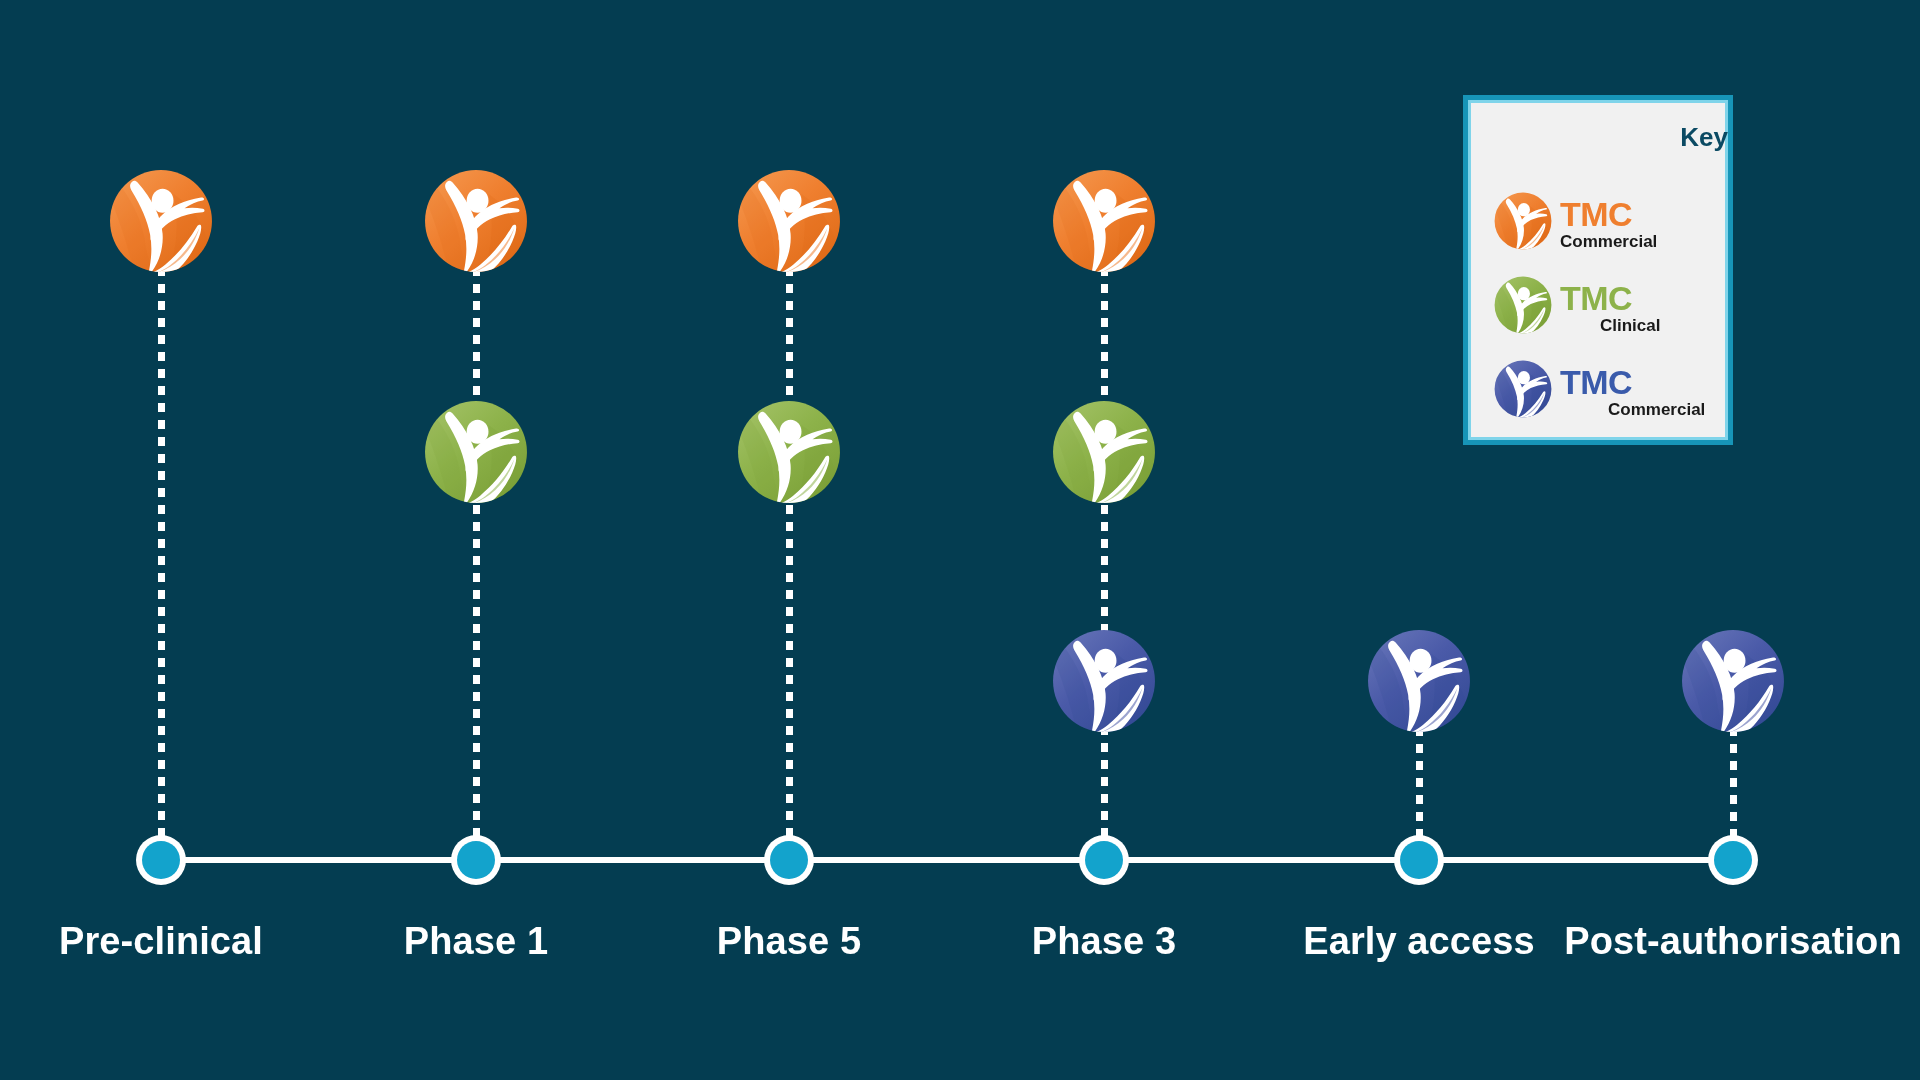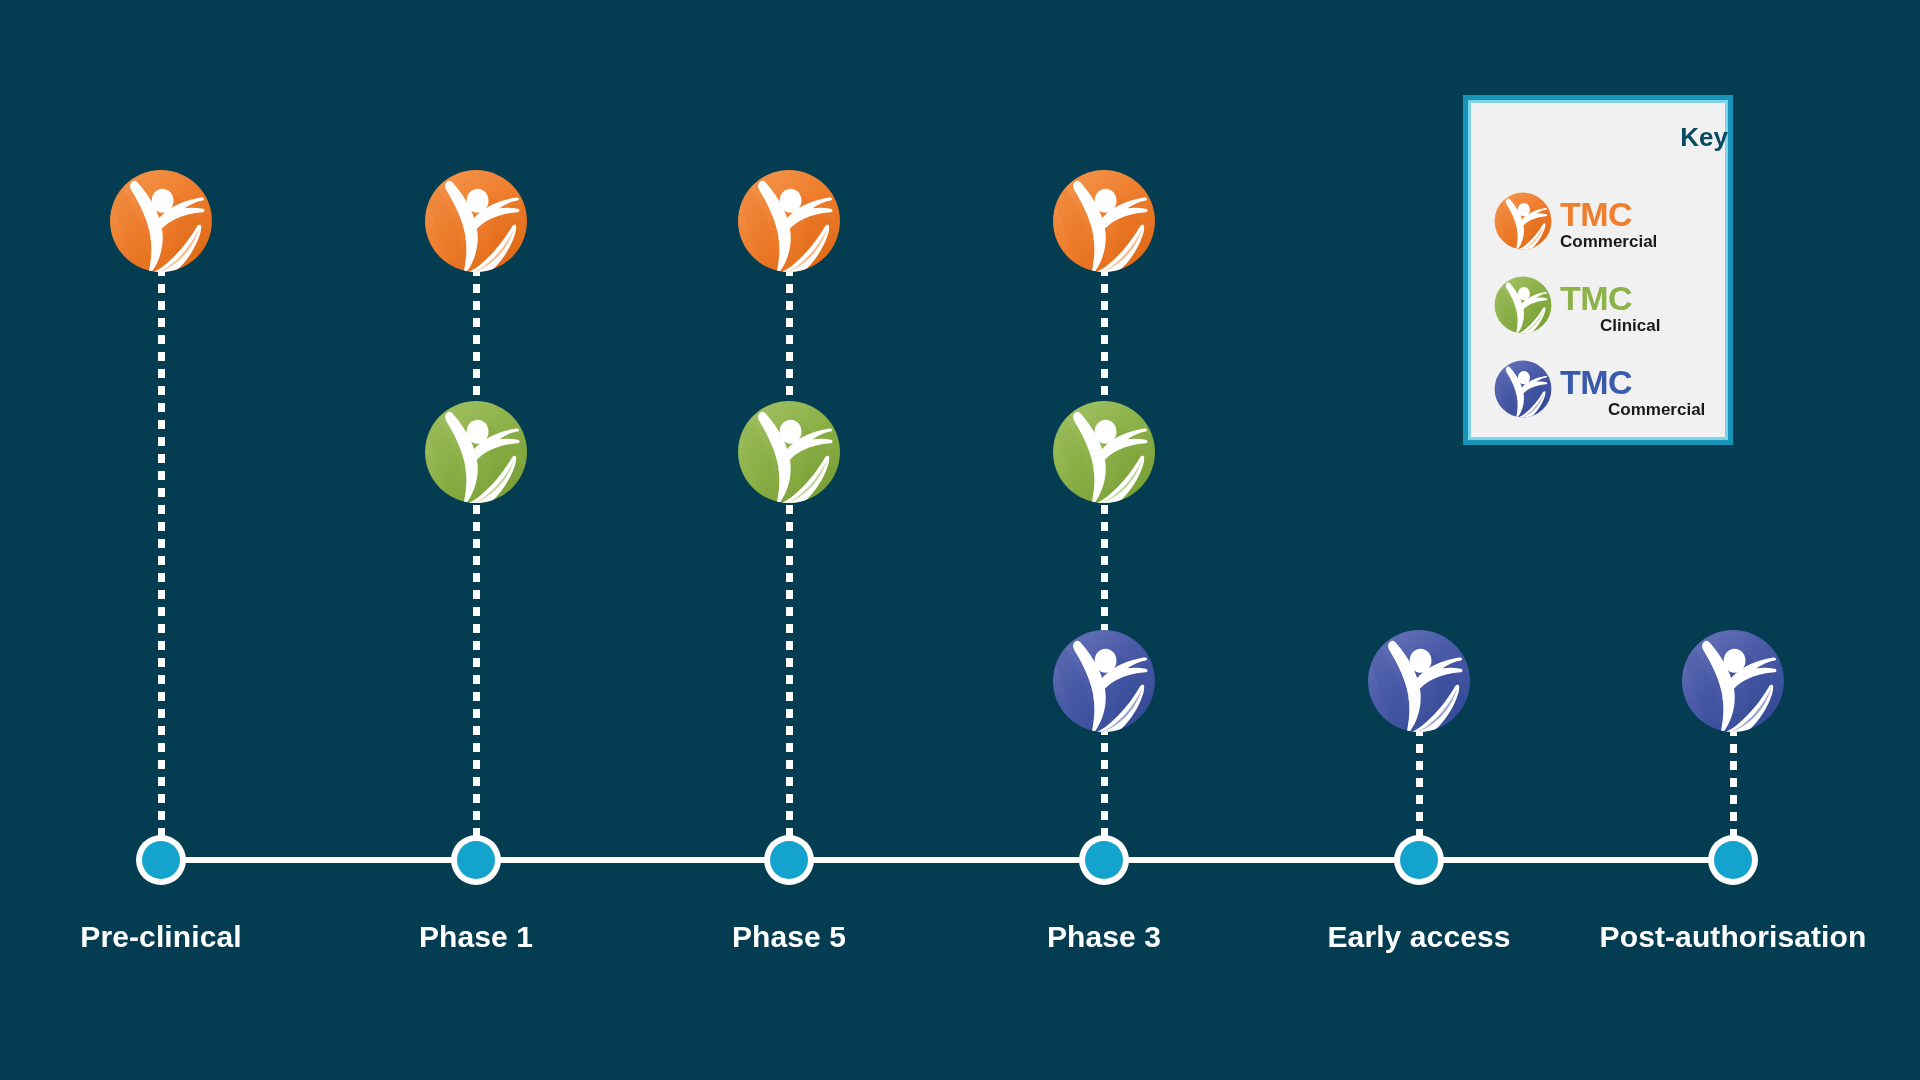--- a/index.html
+++ b/index.html
@@ -59,21 +59,21 @@
   }
   .medallion svg, .key-mark svg { display: block; width: 100%; height: 100%; }
 
   
   .phase-label {
     position: absolute;
     top: 920px;
     transform: translateX(-50%);
     white-space: nowrap;
     color: #ffffff;
-    font-size: 30px;
+    font-size: 38px;
     font-weight: bold;
     letter-spacing: 0.1px;
   }
 
   
   #key-box {
     position: absolute;
     left: 1463px;
     top: 95px;
     width: 270px;

